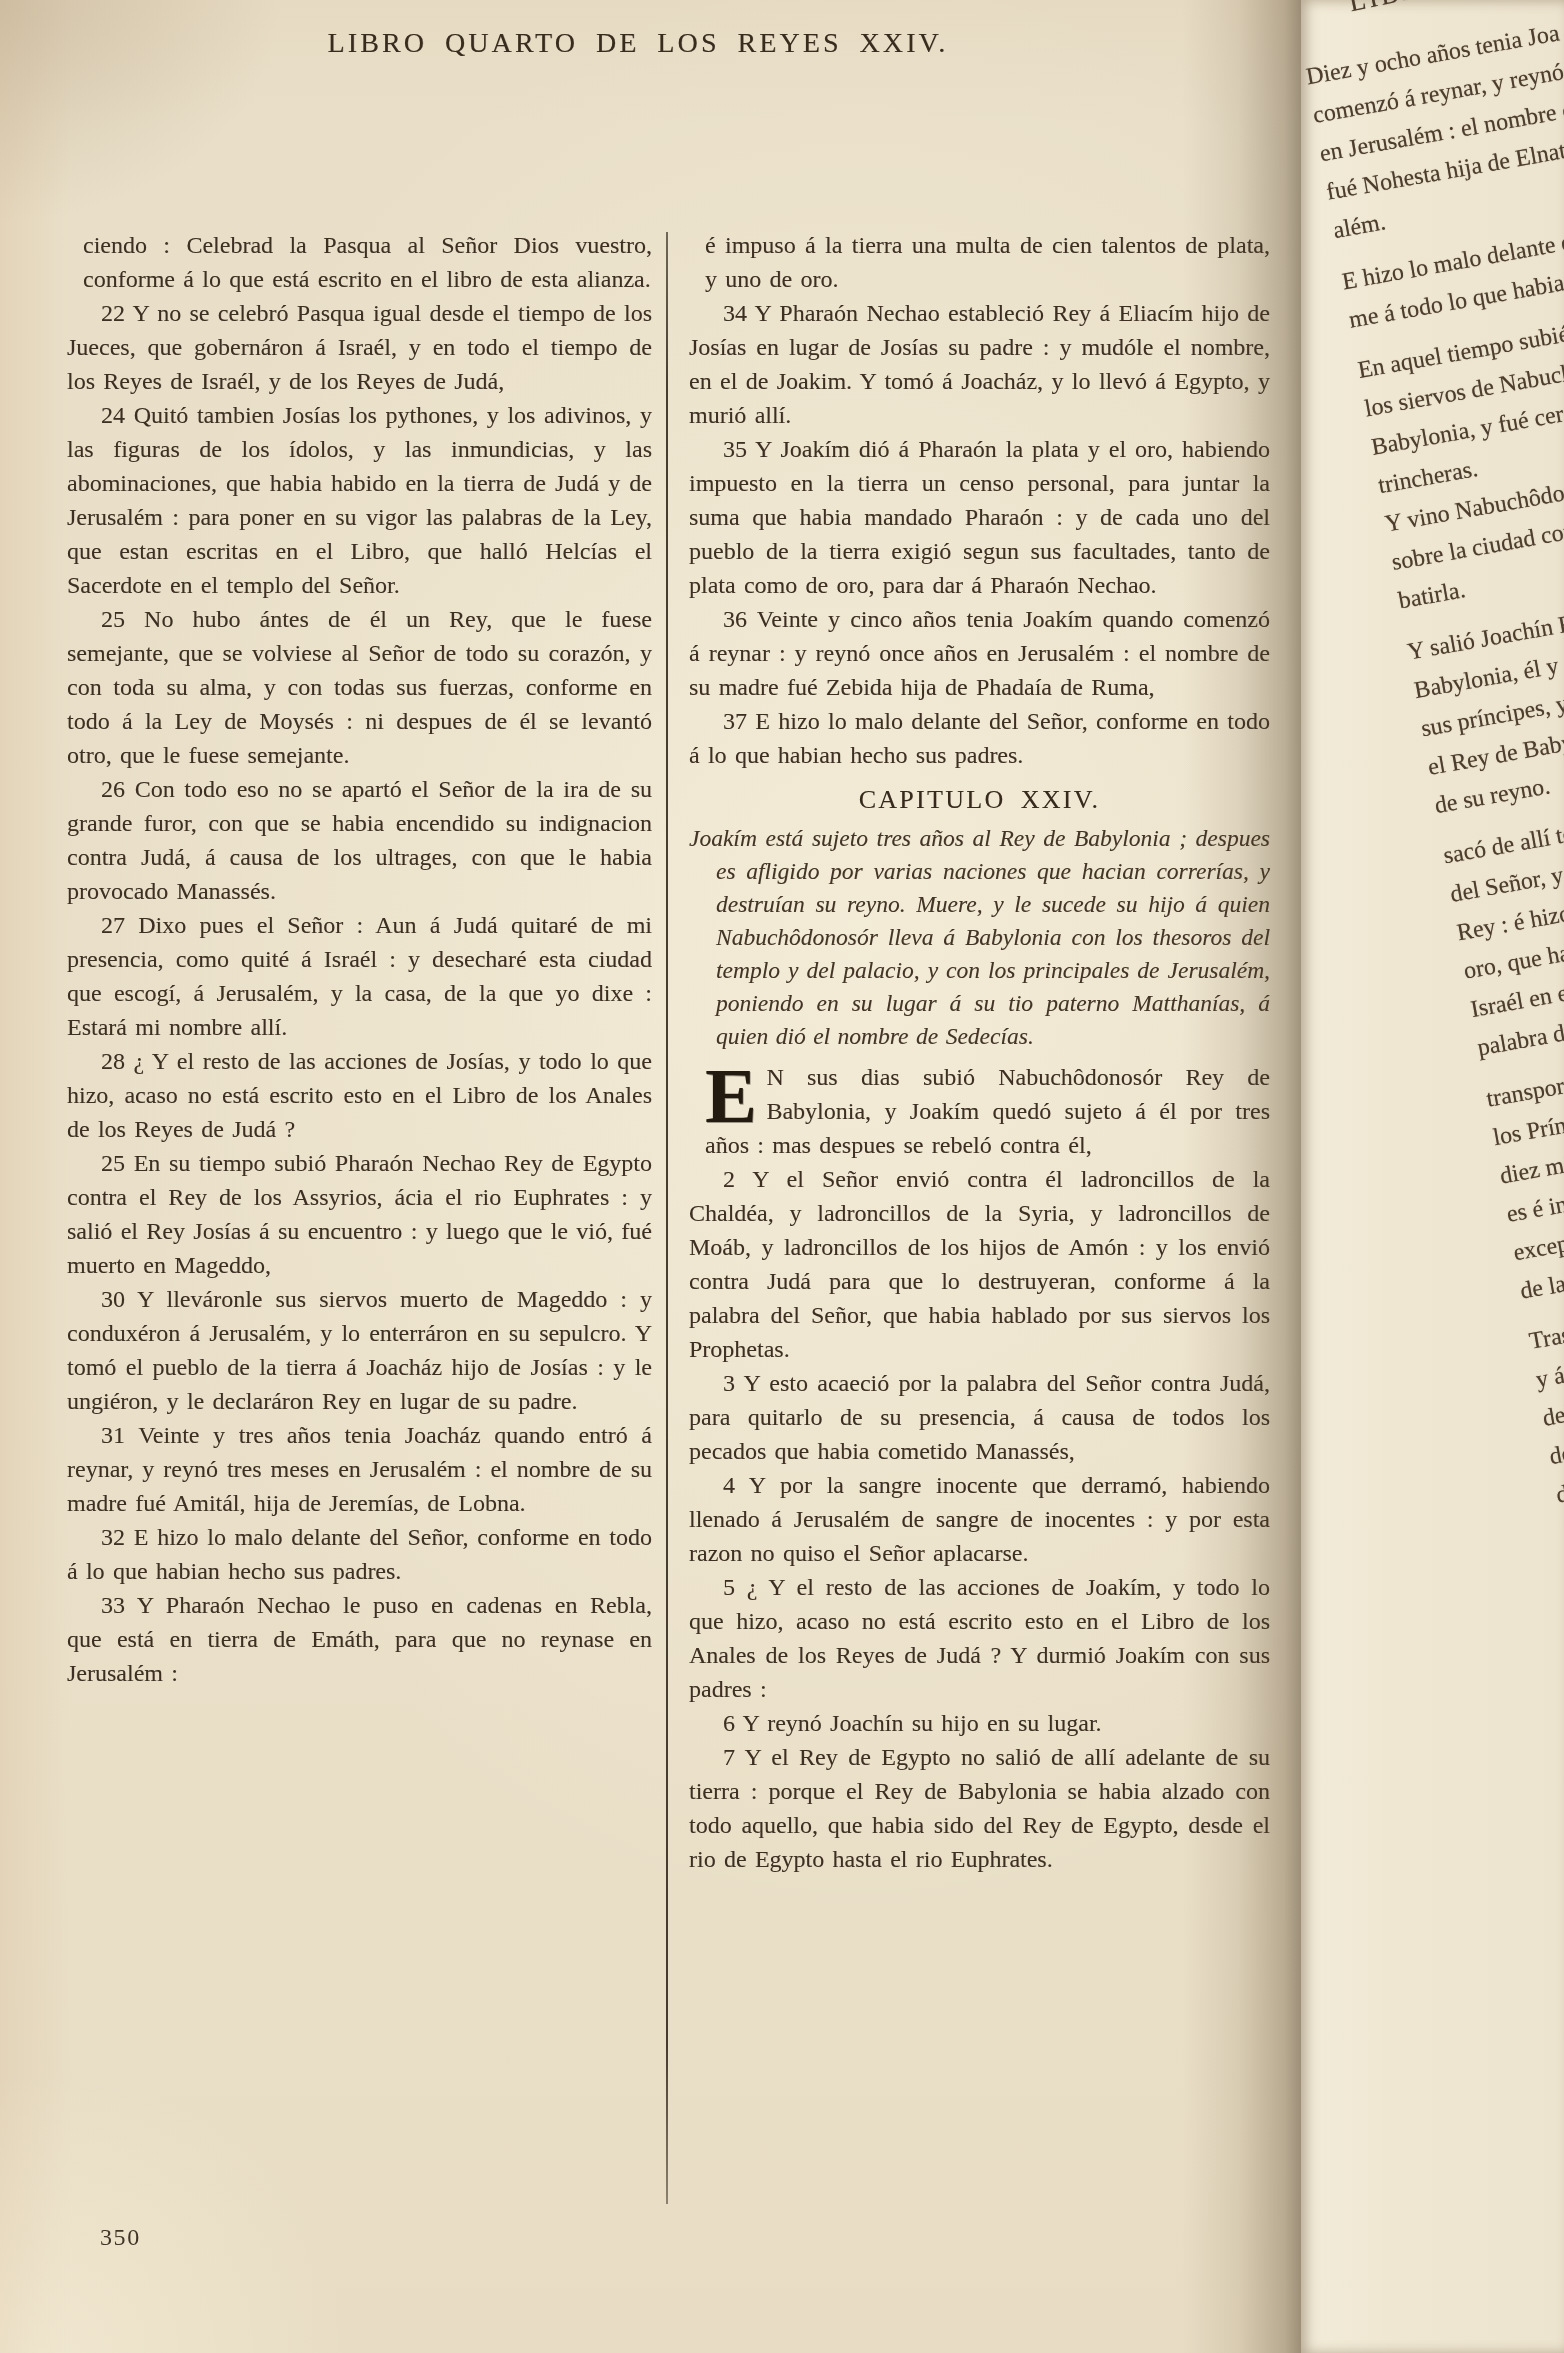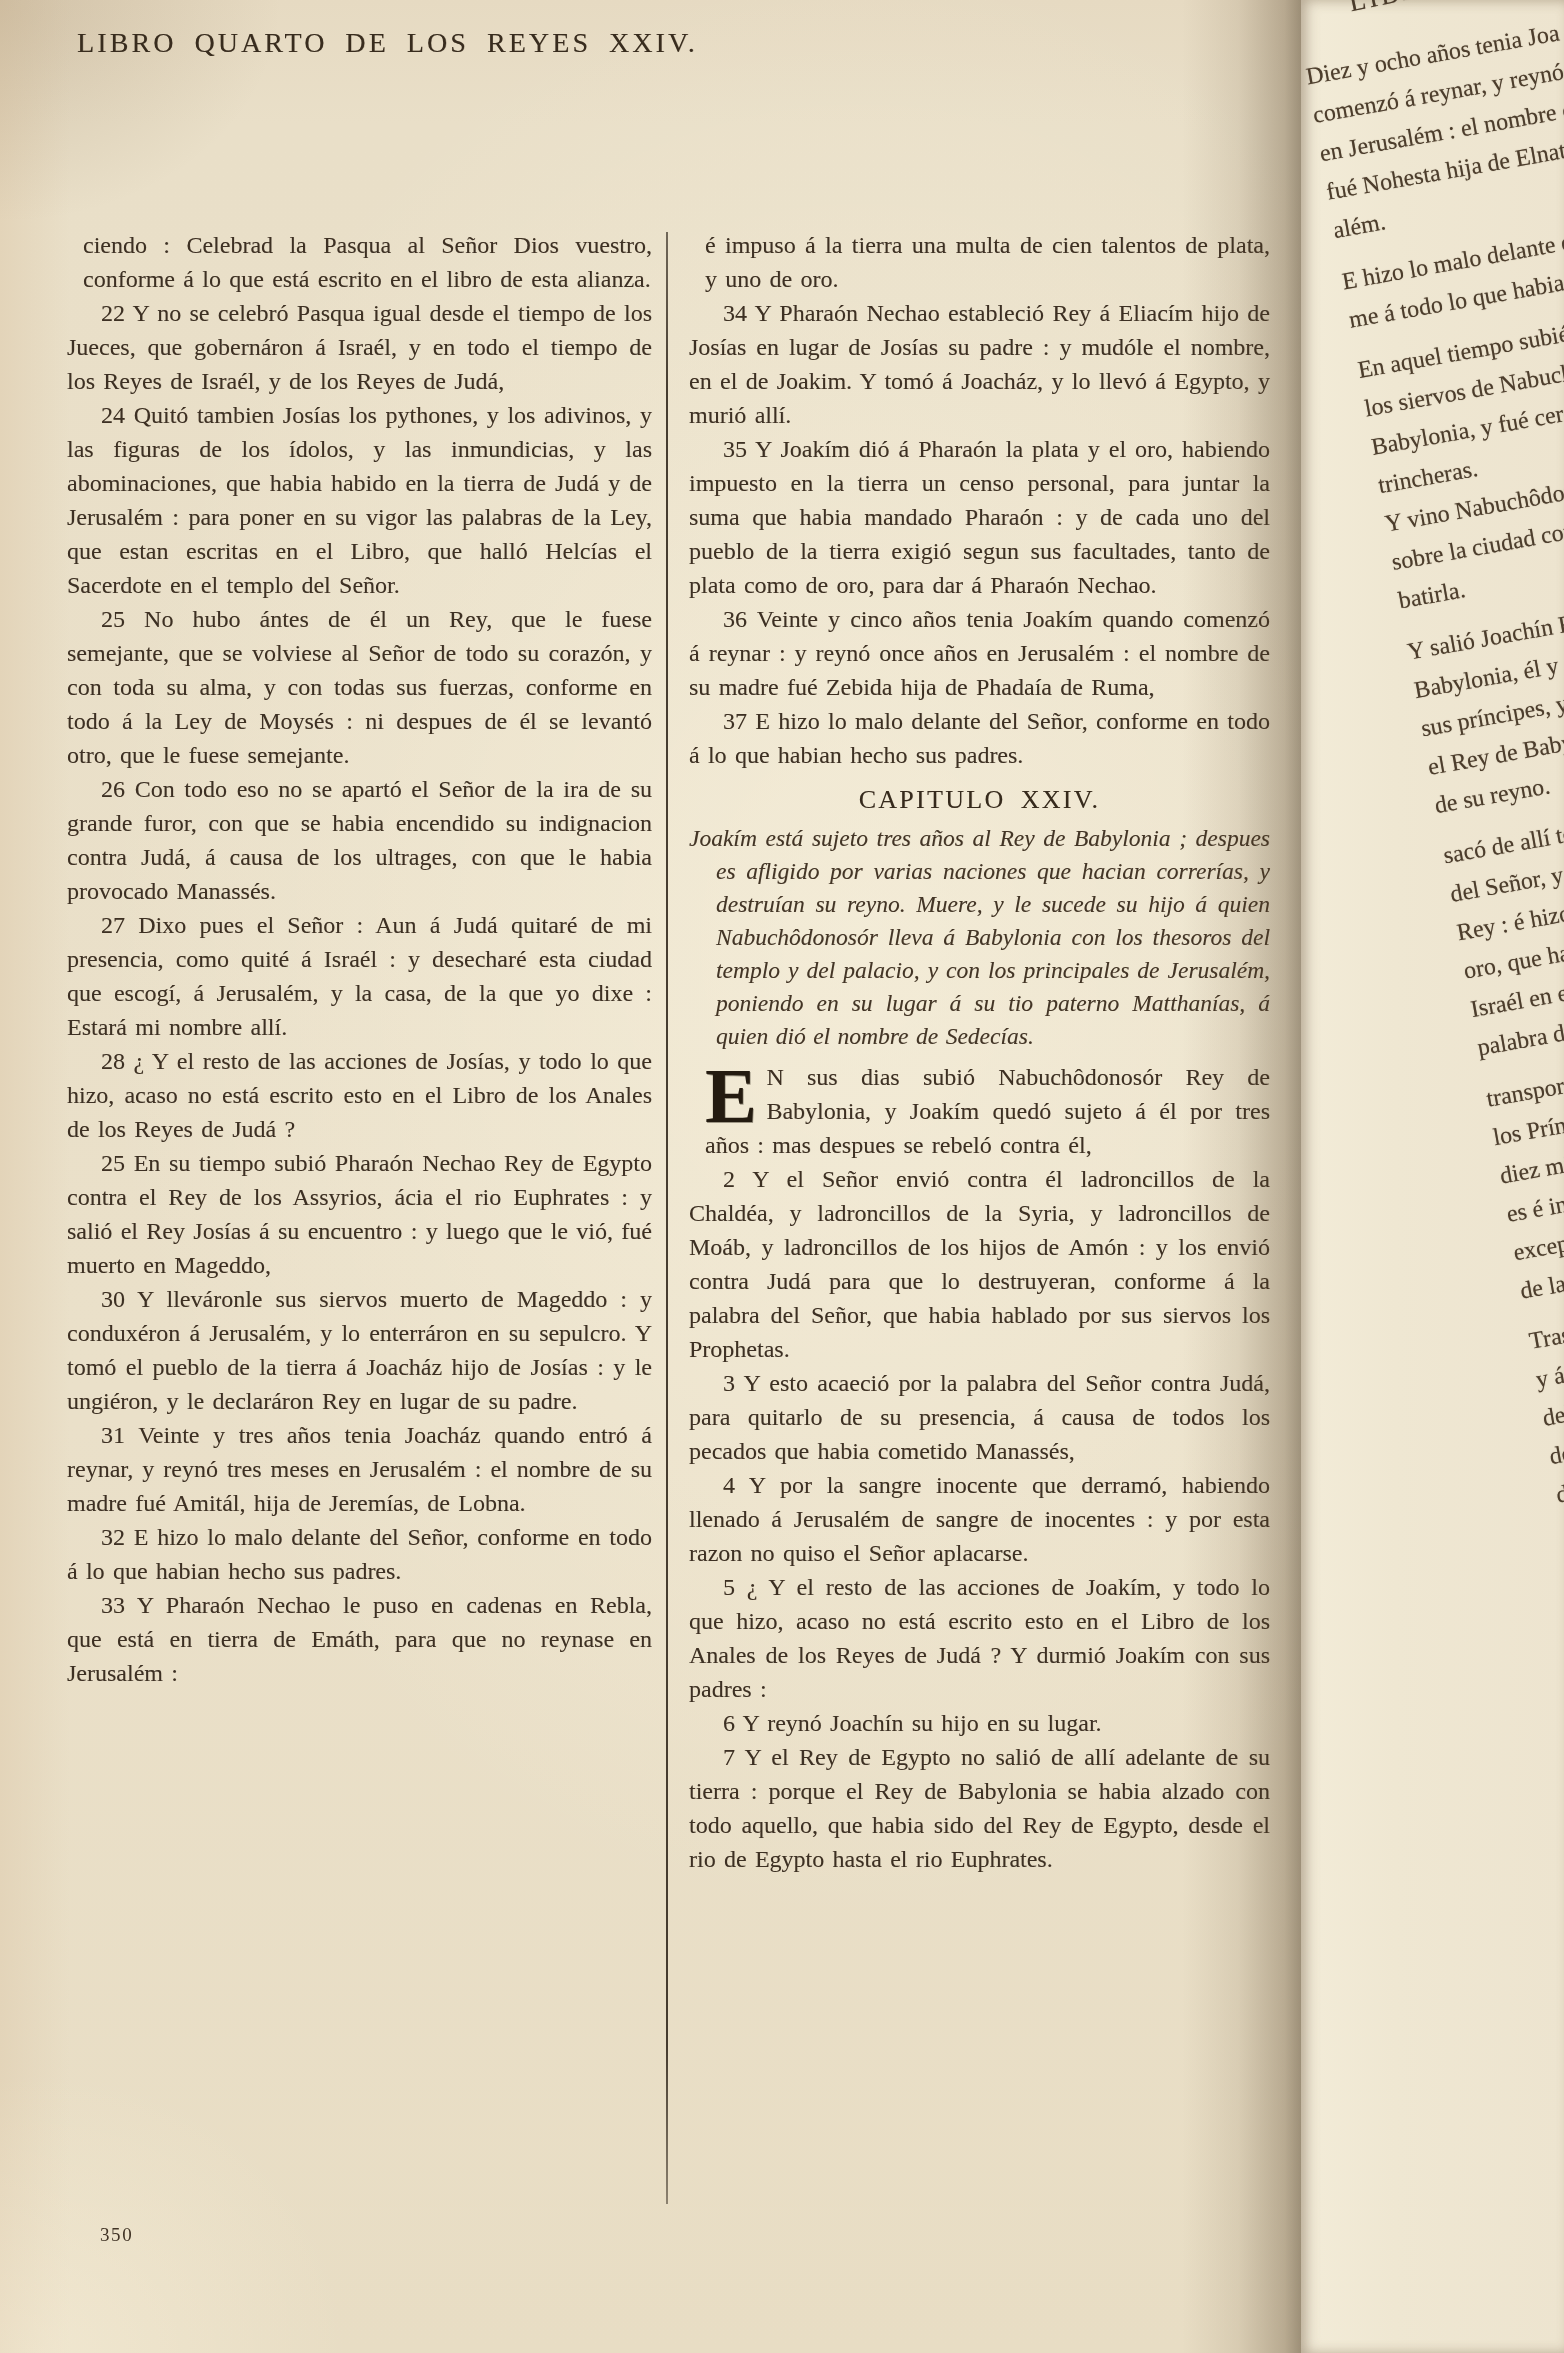--- a/index.html
+++ b/index.html
@@ -17,22 +17,22 @@
       linear-gradient(to bottom, #e6dac2 0px, #e9dfc8 125px, #eae0c9 60%, #e8ddc4 100%);
     color: #3e3123;
   }
   
   .vig-tl { position:absolute; left:0; top:0; width:469px; height:391px;
     background: radial-gradient(376px 297px at 0 0, rgba(124,94,58,.20), rgba(124,94,58,0) 75%); }
   .vig-bl { position:absolute; left:0; bottom:0; width:548px; height:548px;
     background: radial-gradient(407px 376px at 8% 100%, rgba(255,248,228,.35), rgba(255,248,228,0) 75%); }
 
   .running-head {
-    position: absolute; left: 77px; top: 27px; width: 1142px;
-    text-align: left;
+    position: absolute; left: 67px; top: 27px; width: 1142px;
+    text-align: center;
     font-size: 28px; letter-spacing: 3.1px; word-spacing: 7.8px;
     color: #382c1e;
     text-shadow: 0.4px 0.4px 0 rgba(56,44,30,.35);
     white-space: nowrap;
   }
 
   .col {
     position: absolute; top: 228px;
     width: 585px;
     text-align: justify;
@@ -73,21 +73,21 @@
     float: left;
     font-size: 78px; line-height: 63px;
     font-weight: bold;
     margin: 3.9px 9.4px 0 0;
     color: #241b10;
     text-shadow: 0.8px 0.8px 0 rgba(36,27,16,.4);
   }
 
   .pagenum {
     position: absolute; left: 100px; top: 2224px;
-    font-size: 19px; letter-spacing: 1.6px;
+    font-size: 24px; letter-spacing: 1.6px;
     color: #413426;
     text-align: center;
   }
 
   
   .gutter {
     position: absolute; left: 1182px; top: 0;
     width: 125px; height: 100%;
     background: linear-gradient(to right, rgba(101,78,48,0) 0%, rgba(101,78,48,.12) 45%, rgba(84,63,36,.32) 82%, rgba(62,46,24,.5) 100%);
     pointer-events: none;

